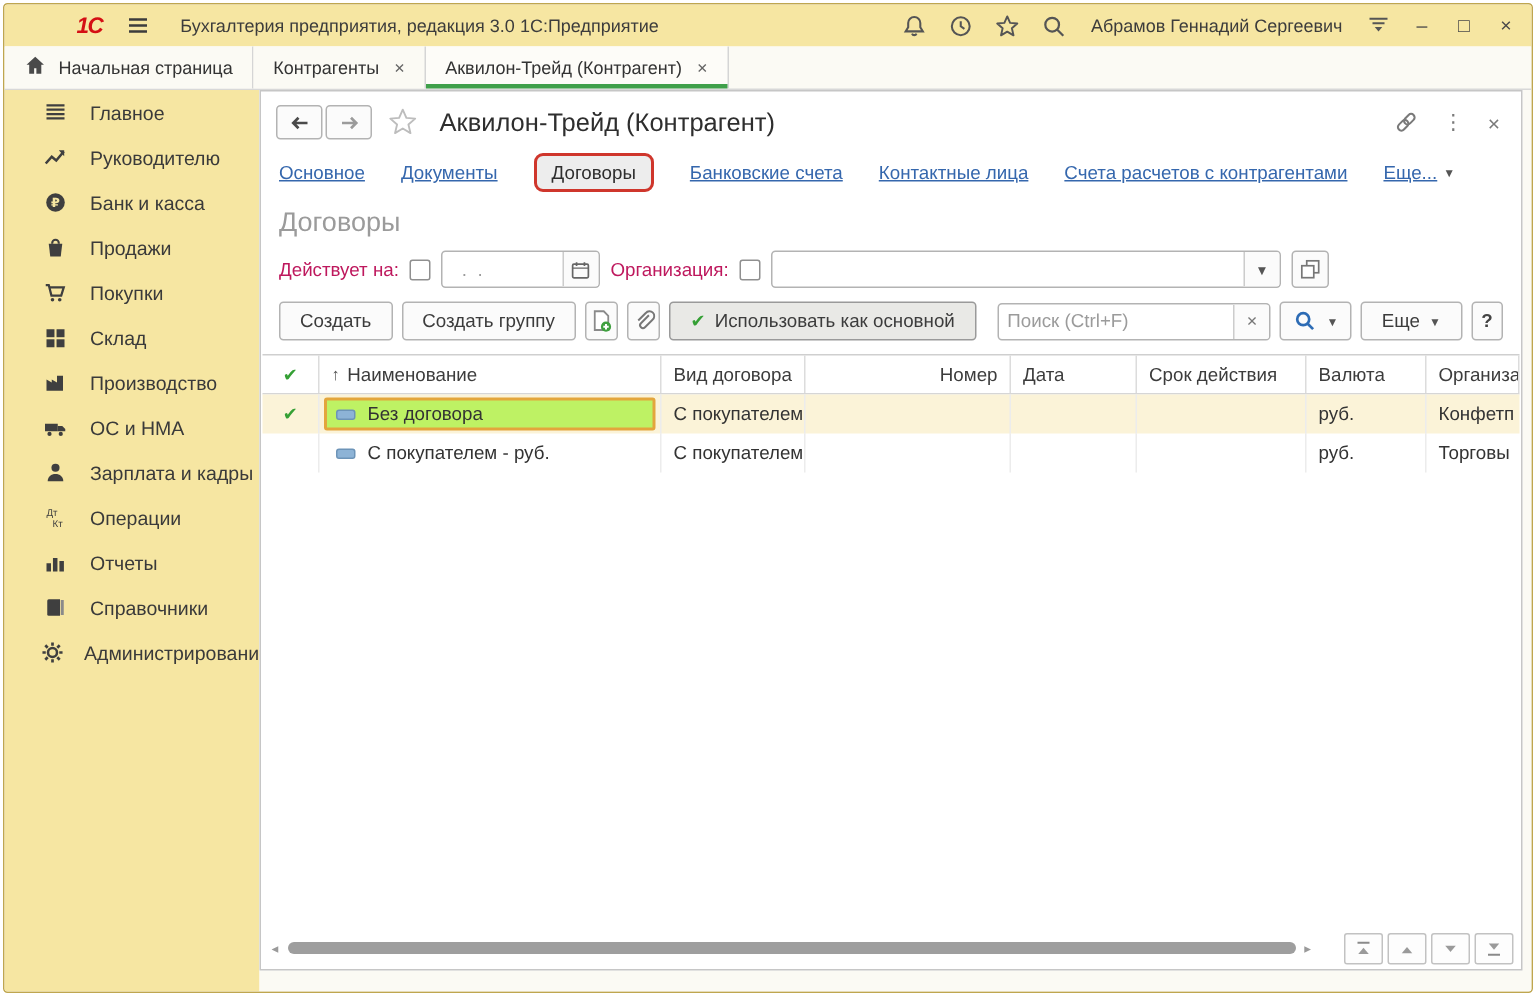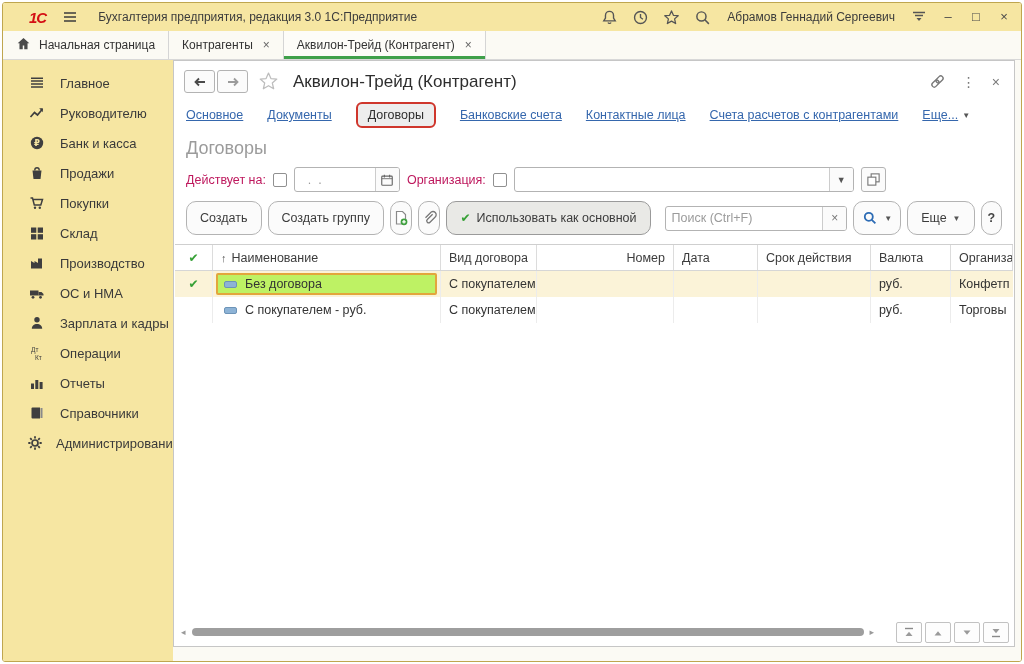--- a/index.html
+++ b/index.html
@@ -1,35 +1,35 @@
 <!DOCTYPE html>
 <html><head>
 <meta charset="utf-8">
 <style>
   html,body{margin:0;padding:0;background:#ffffff;font-family:"Liberation Sans","DejaVu Sans",sans-serif;}
   *{box-sizing:border-box;}
   .window{width:1020px;height:660px;margin:2px;border:1px solid #bfa64f;border-radius:3px;overflow:hidden;background:#fff;display:flex;flex-direction:column;}
   
   .titlebar{height:28px;background:#f6e6a2;display:flex;align-items:center;padding:0 10px;flex:0 0 28px;}
-  .logo{color:#d40f14;font-weight:bold;font-style:italic;font-size:15px;margin-left:16px;letter-spacing:-1px;}
+  .logo{color:#d40f14;font-weight:bold;font-style:italic;font-size:15px;margin-left:38px;letter-spacing:-1px;}
   .hamburger{margin-left:16px;cursor:pointer;display:flex;align-items:center;}
   .wtitle{margin-left:20px;font-size:12px;color:#3c3c3c;}
   .tb-right{margin-left:auto;display:flex;align-items:center;gap:14px;}
   .tb-icon{display:flex;align-items:center;cursor:pointer;}
   .tb-user{font-size:12px;color:#3c3c3c;cursor:pointer;margin:5px 2px;}
   .winctl{font-size:13px;color:#4a4a4a;cursor:pointer;width:14px;text-align:center;line-height:14px;}
   
   .tabbar{height:29px;background:#fbfaf4;border-bottom:1px solid #d8d8d8;display:flex;flex:0 0 29px;}
   .tab{display:flex;align-items:center;gap:8px;padding:0 13px;font-size:12px;color:#333;border-right:1px solid #d5d5d5;cursor:pointer;position:relative;background:#fbfaf4;}
   .tab.active{background:#fdfcf8;}
   .tab.active::after{content:"";position:absolute;left:0;right:0;bottom:0;height:3px;background:#3fa04a;}
   .tab-close{color:#666;font-size:12px;margin-left:2px;}
   
   .main{flex:1;display:flex;min-height:0;}
-  .sidebar{width:170px;background:#f6e6a2;padding-top:8px;flex:0 0 170px;}
+  .sidebar{width:170px;background:#f6e6a2;flex:0 0 170px;}
   .side-item{height:30px;display:flex;align-items:center;padding-left:24px;cursor:pointer;}
   .side-icon{width:20px;display:flex;justify-content:center;}
   .side-label{margin-left:13px;font-size:13px;color:#3a3a3a;}
   .workarea{flex:1;background:#fbfaf4;padding:0 6px 14px 0;min-width:0;display:flex;}
   .panel{flex:1;border:1px solid #c6c6c6;background:#fff;display:flex;flex-direction:column;min-width:0;}
   
   .panel-head{display:flex;align-items:center;padding:9px 10px 5px 10px;gap:10px;}
   .navbtns{display:flex;gap:2px;}
   .navbtn{width:31px;height:23px;background:#fbfbfb;border:1px solid #b3b3b3;border-radius:3px;display:flex;align-items:center;justify-content:center;cursor:pointer;padding:0;}
   .ptitle{font-size:17px;color:#2e2e2e;margin-left:4px;white-space:nowrap;}
@@ -47,21 +47,21 @@
   .checkbox{width:14px;height:14px;border:1px solid #909090;border-radius:2px;background:#fff;cursor:pointer;flex:0 0 14px;}
   .inputgrp{display:flex;height:25px;border:1px solid #b3b3b3;border-radius:3px;background:#fff;overflow:hidden;align-items:stretch;}
   .inputgrp input{border:0;outline:none;font-size:12.5px;color:#333;padding:0 6px;font-family:inherit;min-width:0;flex:1;background:transparent;}
   .inputgrp input::placeholder{color:#9b9b9b;}
   .grp-btn{width:24px;border:0;border-left:1px solid #cccccc;background:#fbfbfb;display:flex;align-items:center;justify-content:center;cursor:pointer;color:#555;font-size:9px;padding:0;}
   .date-box{width:106px;}
   .combo{width:340px;}
   .sq-btn{width:25px;height:25px;background:#fbfbfb;border:1px solid #b3b3b3;border-radius:3px;display:flex;align-items:center;justify-content:center;cursor:pointer;padding:0;}
   
   .toolbar{display:flex;align-items:center;padding:0 12px 9px 12px;gap:6px;}
-  .btn{height:34px;background:#fbfbfb;border:1px solid #b3b3b3;border-radius:10px;font-size:12.5px;color:#3c3c3c;padding:0 13px;cursor:pointer;display:flex;align-items:center;gap:6px;white-space:nowrap;font-family:inherit;}
+  .btn{height:26px;background:#fbfbfb;border:1px solid #b3b3b3;border-radius:3px;font-size:12.5px;color:#3c3c3c;padding:0 13px;cursor:pointer;display:flex;align-items:center;gap:6px;white-space:nowrap;font-family:inherit;}
   .btn .caret{font-size:8px;color:#555;}
   .btn.icon-only{width:28px;padding:0;justify-content:center;}
   .btn.pressed{background:#e9e9e6;border-color:#9a9a9a;}
   .btn .chk{color:#35a035;font-size:12px;}
   .searchbox{width:234px;margin-left:8px;}
   .search-x{color:#777;font-size:12px;}
   .helpbtn{width:27px;padding:0;justify-content:center;font-weight:bold;color:#444;}
   
   .tablewrap{flex:1;display:flex;flex-direction:column;border-top:1px solid #cfcfcf;min-height:0;margin:0 1px;}
   .trow{display:flex;height:26px;flex:0 0 26px;align-items:stretch;font-size:12.5px;color:#333;}

